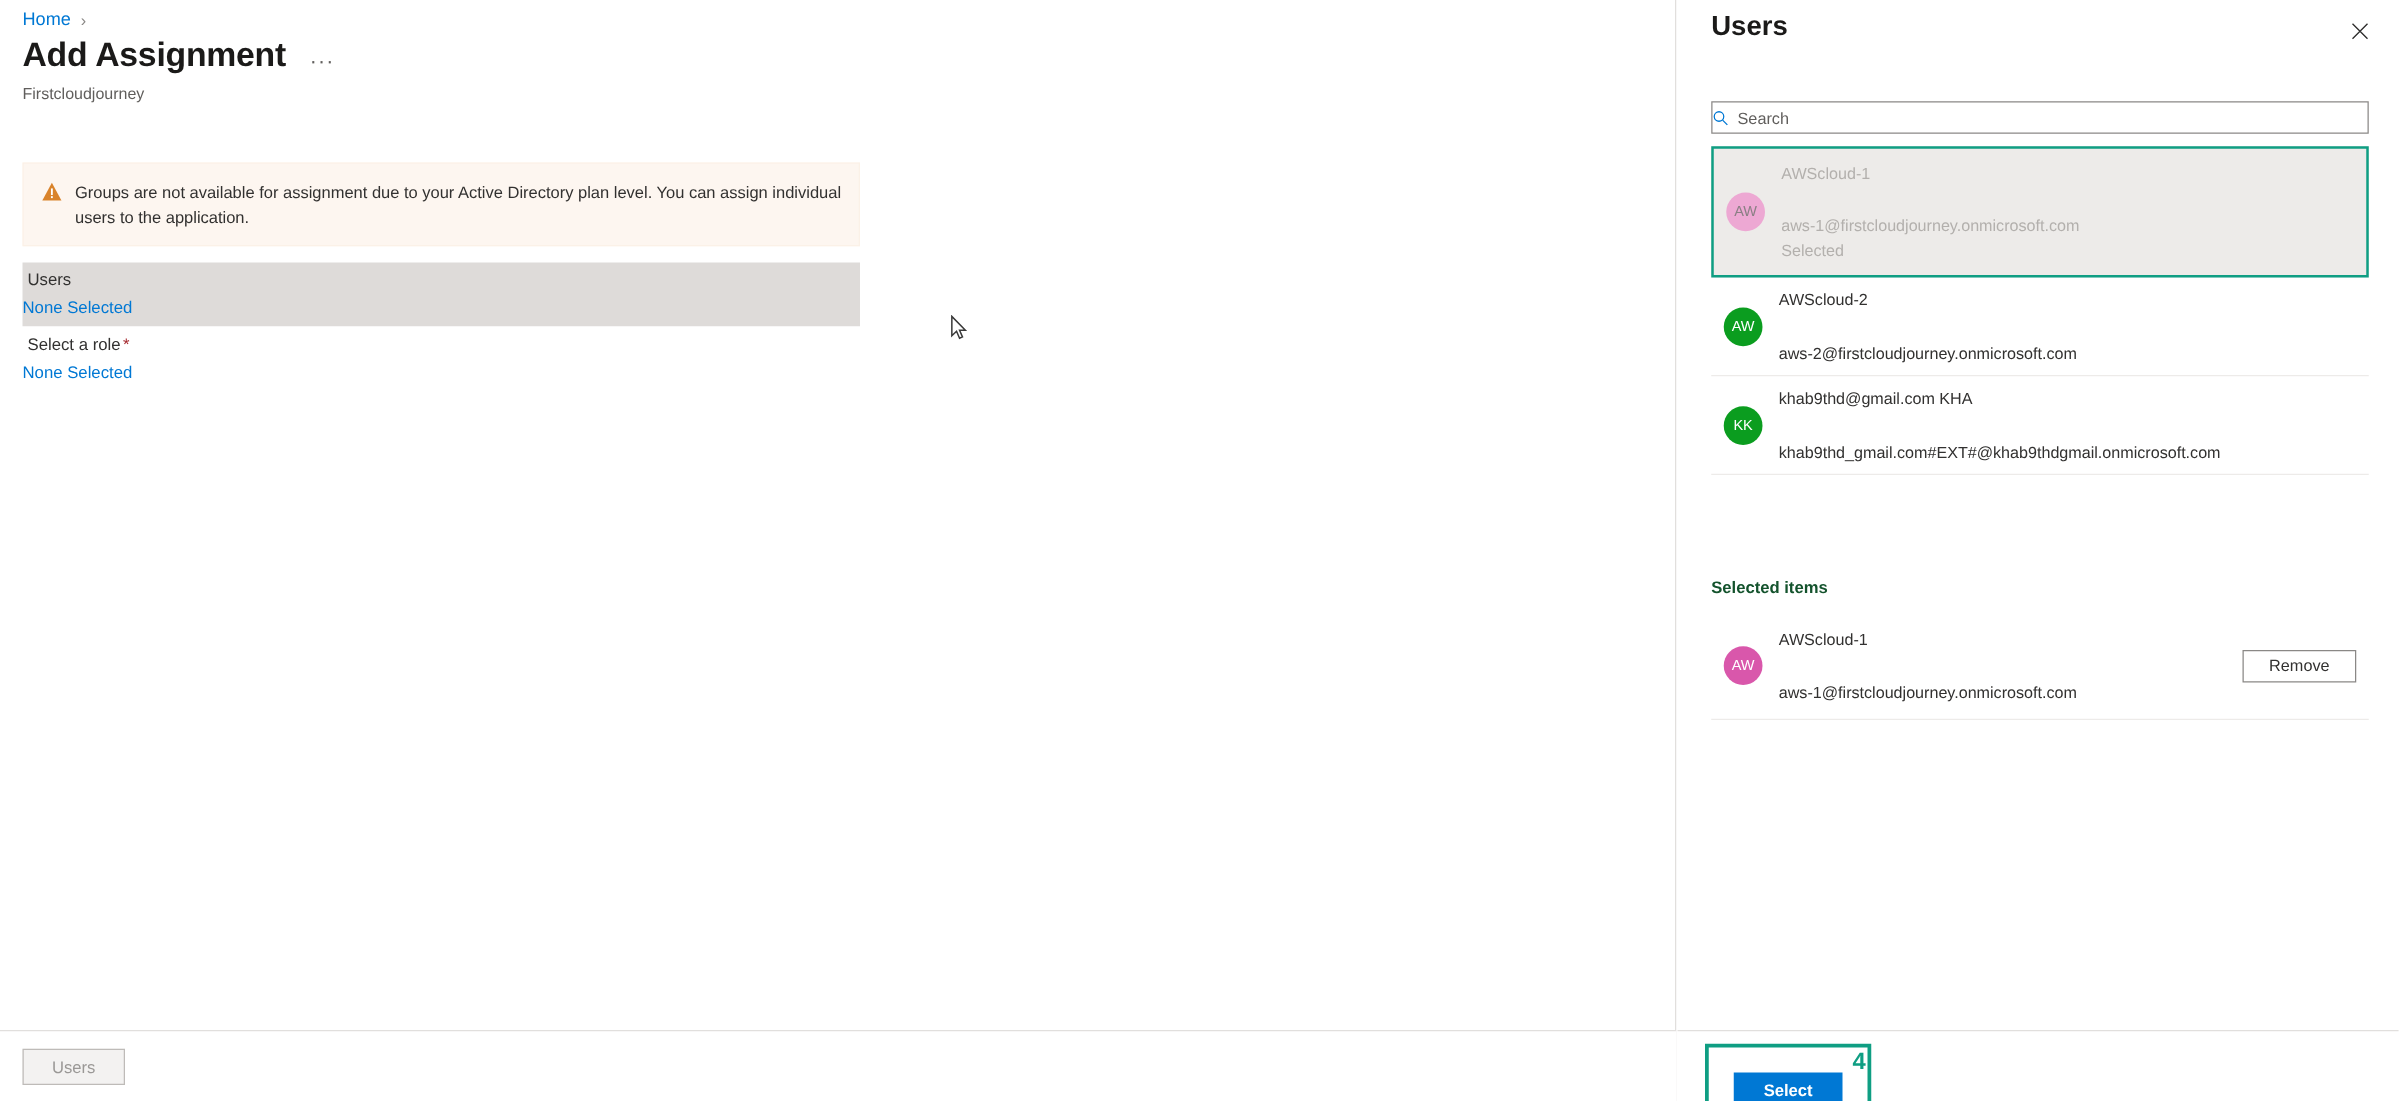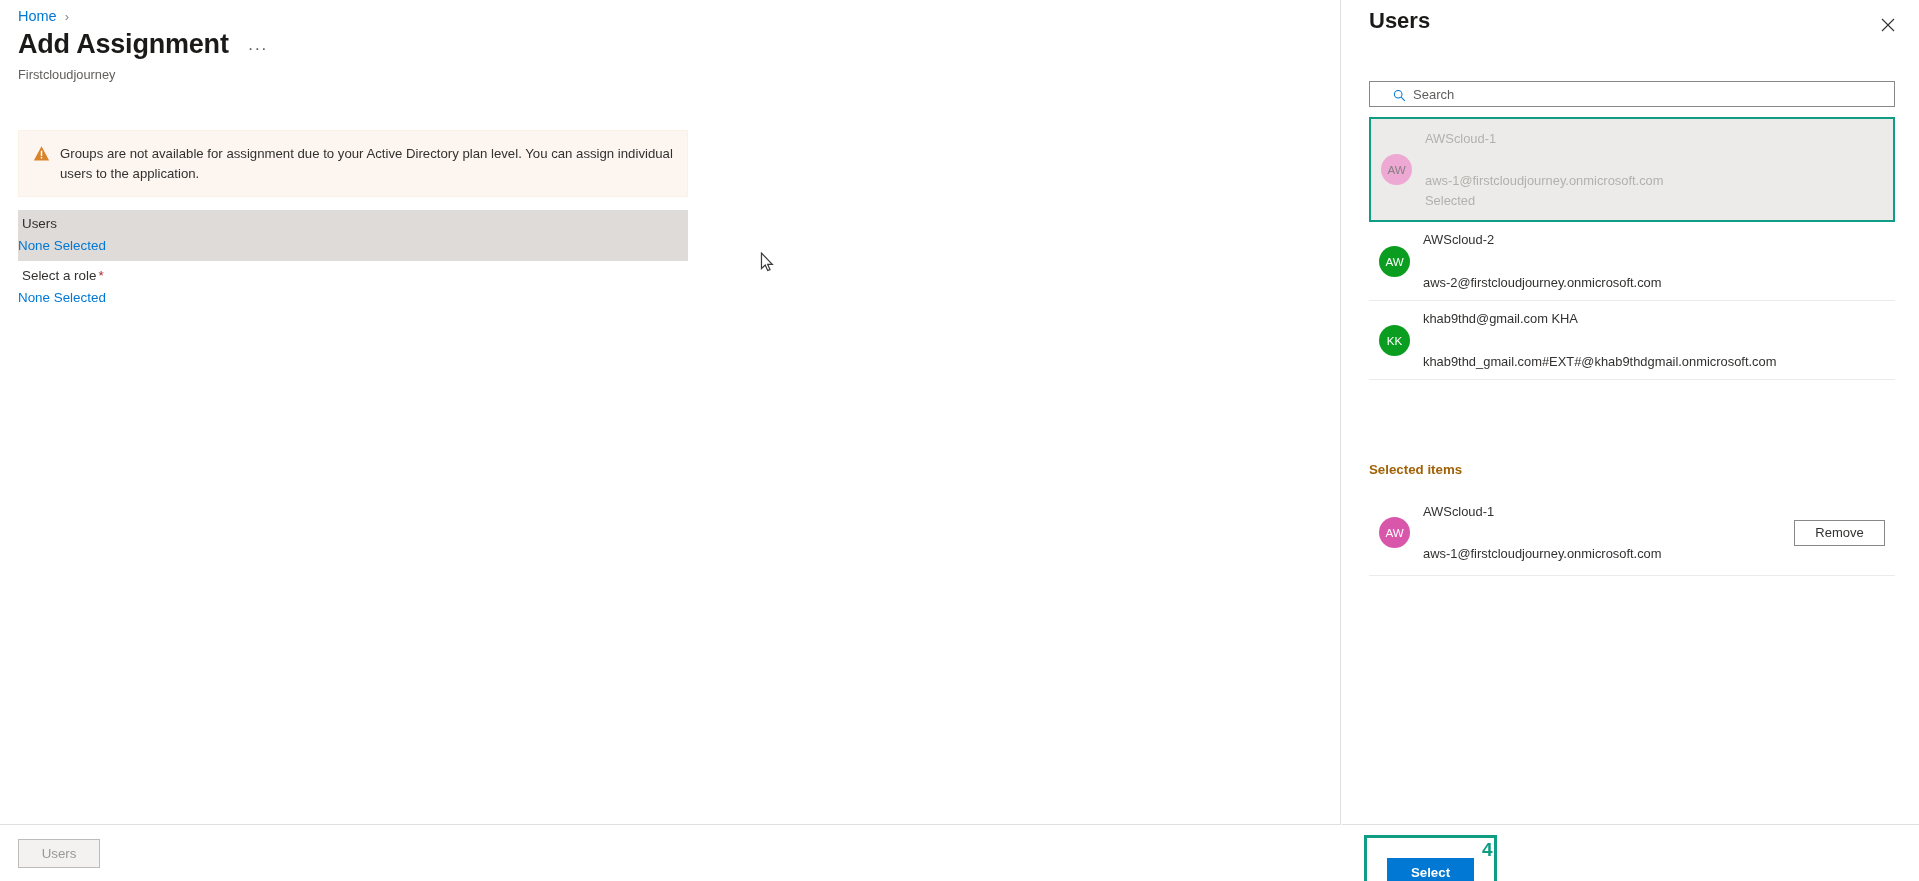--- a/index.html
+++ b/index.html
@@ -105,21 +105,21 @@
   .panel-close {
     position: absolute; right: 20px; top: 14px;
     width: 22px; height: 22px; cursor: pointer;
     display: flex; align-items: center; justify-content: center;
   }
 
   .search-wrap {
     position: absolute; left: 27px; top: 81px;
     width: 526px; height: 26px;
     border: 1px solid #8a8886; background: #fff;
-    display: flex; align-items: center; padding-left: 23px; gap: 7px;
+    display: flex; align-items: center; padding-left: 0; gap: 7px;
   }
   .search-icon { flex: 0 0 auto; width: 13px; height: 13px; }
   .search-input {
     border: none; outline: none; flex: 1;
     font-family: "Liberation Sans", sans-serif;
     font-size: 13px; color: #323130; background: transparent;
   }
   .search-input::placeholder { color: #605e5c; }
 
   .user-list { position: absolute; left: 27px; top: 117px; width: 526px; }
@@ -141,21 +141,21 @@
   .user-meta { display: flex; flex-direction: column; gap: 2px; min-width: 0; }
   .user-name { font-size: 12.9px; color: #323130; line-height: 1.35; }
   .user-mail { font-size: 12.9px; color: #323130; line-height: 1.35; margin-top: 23px; }
   .user-state { font-size: 12.9px; color: #a19f9d; line-height: 1.35; }
   .selected-row .user-name,
   .selected-row .user-mail { color: #b3b0ad; }
   .selected-row .user-state { color: #b3b0ad; }
 
   .selected-items-title {
     position: absolute; left: 27px; top: 462px;
-    font-size: 13.3px; font-weight: 700; color: #a16207;
+    font-size: 13.3px; font-weight: 700; color: #14532d;
   }
   .selected-list { position: absolute; left: 27px; top: 492px; width: 526px; }
   .sel-row {
     display: flex; align-items: center; gap: 13px;
     padding: 11px 10px 12px 10px; border-bottom: 1px solid #edebe9;
   }
   .sel-row .spacer { flex: 1; }
   .remove-btn {
     width: 91px; height: 26px;
     background: #ffffff; border: 1px solid #8a8886;

